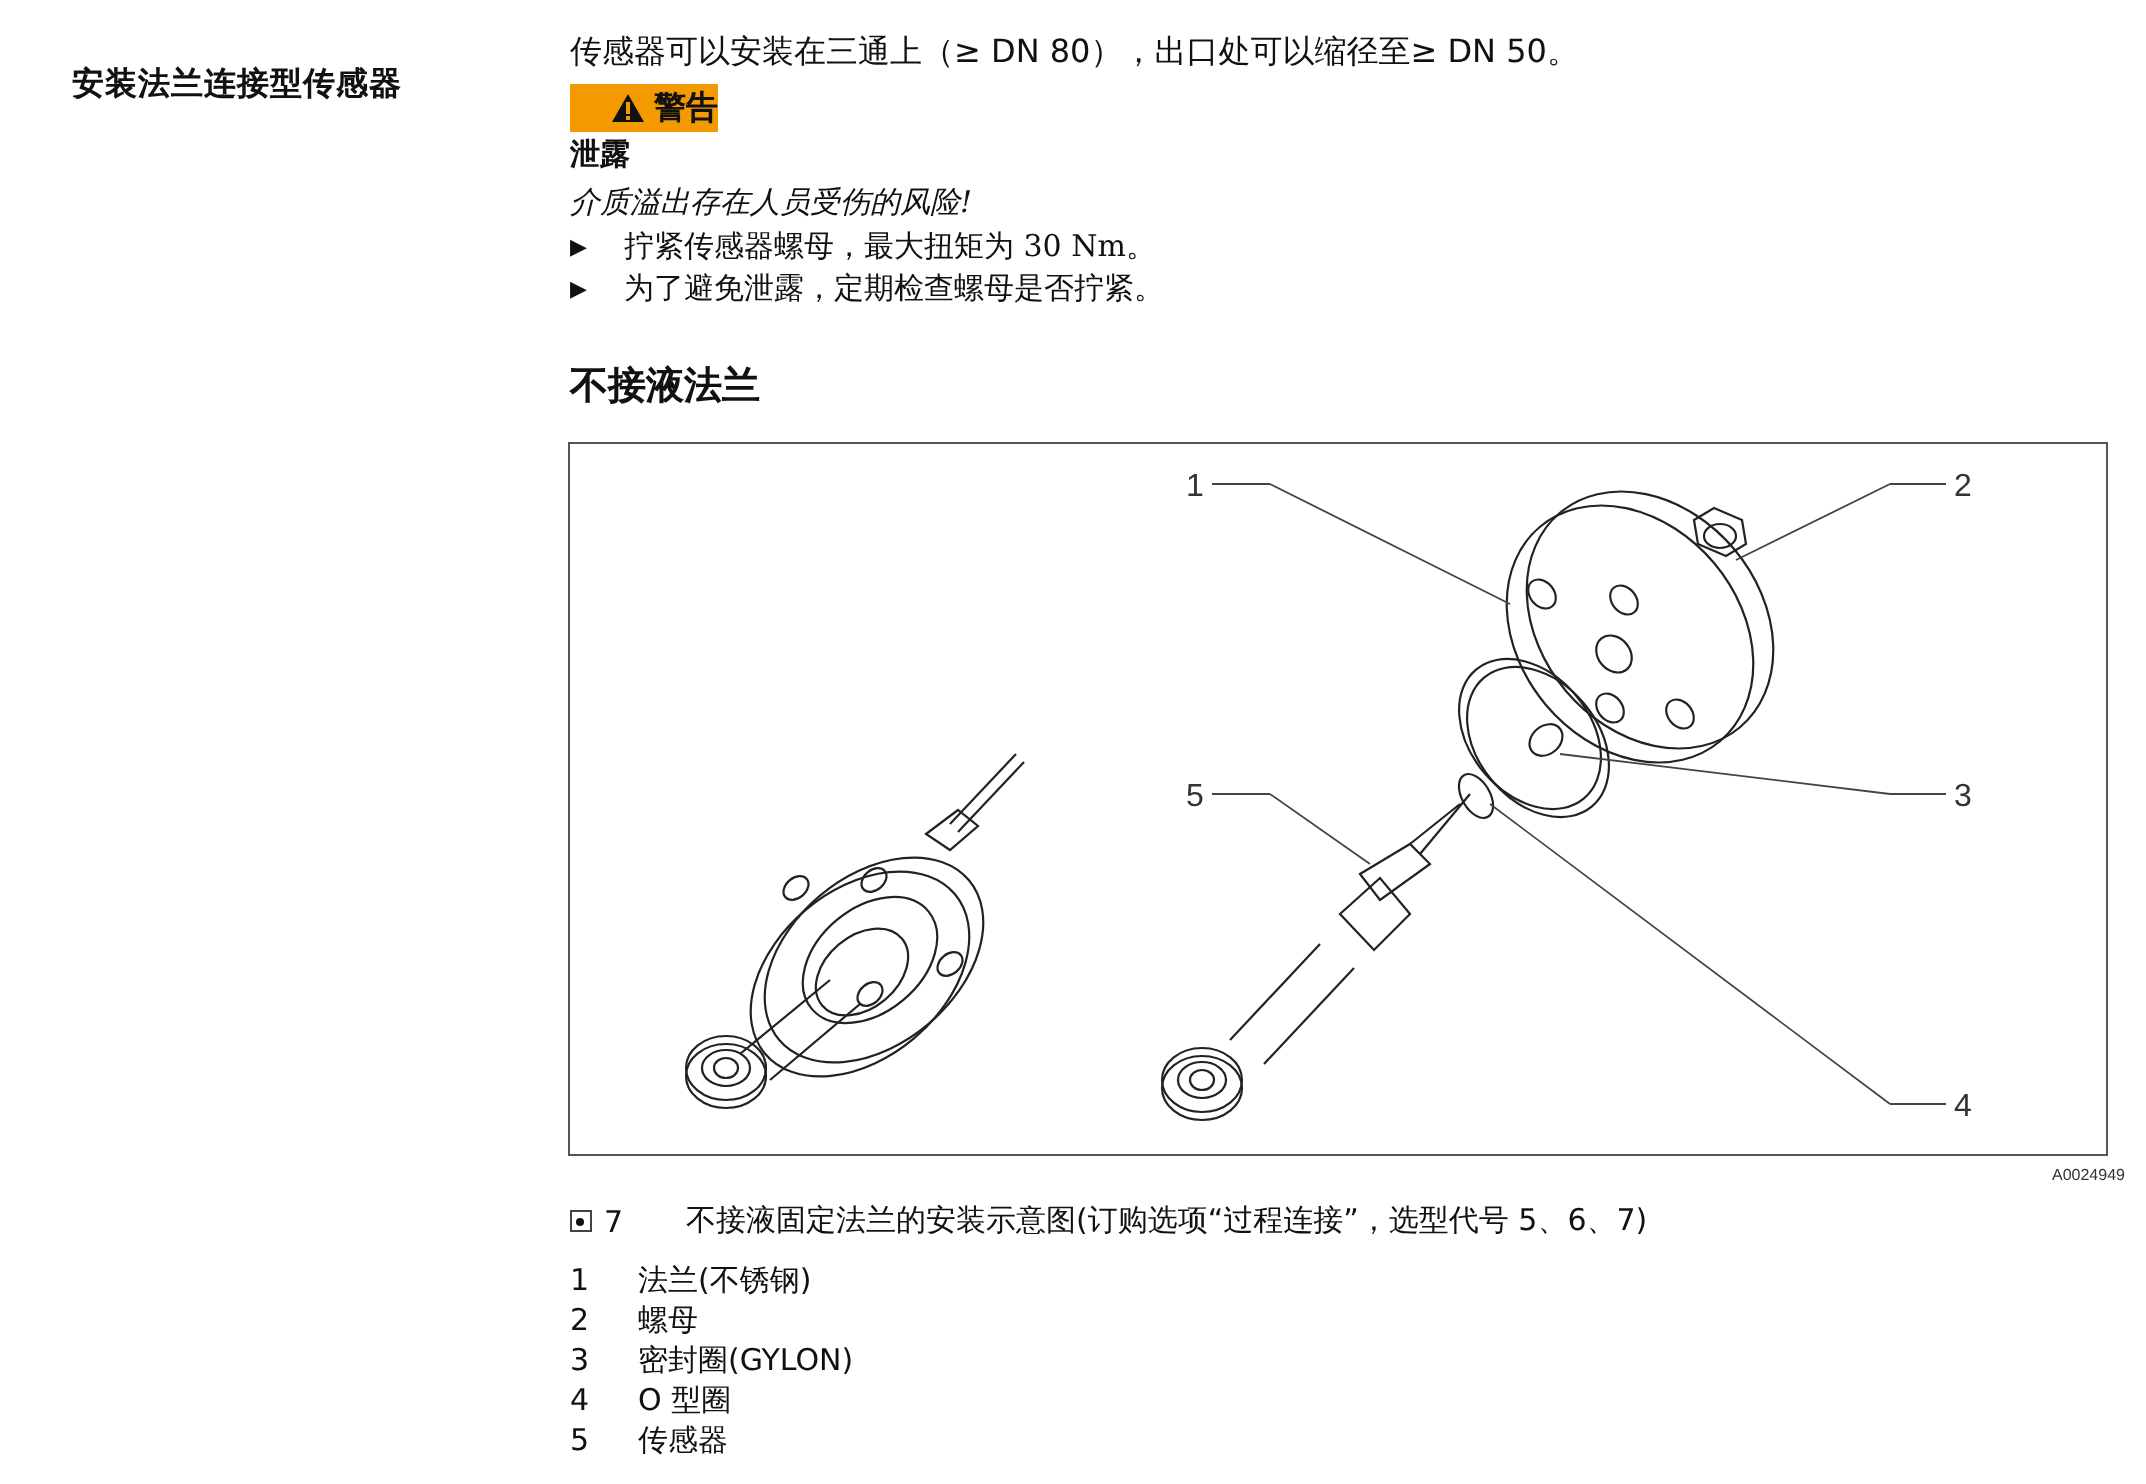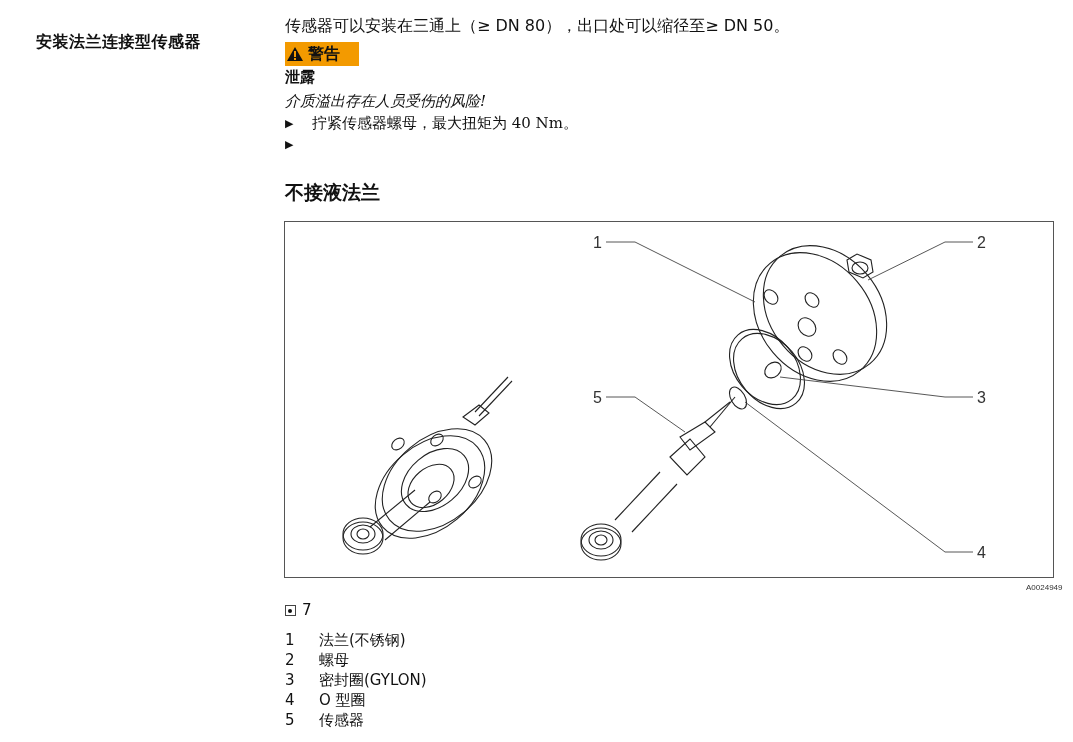--- a/index.html
+++ b/index.html
@@ -1,21 +1,21 @@
 <!DOCTYPE html>
 <html><head>
 <meta charset="utf-8">
 <style>
   html, body { margin:0; padding:0; background:#ffffff; }
   body { width:1073px; height:742px; position:relative; overflow:hidden;
          font-family:"DejaVu Serif", serif; color:#111; }
   .side-heading { position:absolute; left:36px; top:4px; font-size:16px; font-weight:bold; letter-spacing:0.5px;margin-top:28px; }
   .intro { position:absolute; left:285px; top:16px; font-size:16px; font-family:"DejaVu Sans", sans-serif; }
   .warn-badge { position:absolute; left:285px; top:42px; width:74px; height:24px; background:#f39a00;
-                display:flex; align-items:center; gap:4px; padding-left:1px; box-sizing:border-box; }
+                display:flex; align-items:center; gap:4px; padding-left:20px; box-sizing:border-box; }
   .warn-badge .tri { display:inline-block; }
   .warn-badge span.lbl { font-family:"DejaVu Sans", sans-serif; font-weight:bold; font-size:16px; color:#111; }
   .warn-title { position:absolute; left:285px; top:68px; font-size:15px; font-weight:bold; }
   .warn-text { position:absolute; left:285px; top:92px; font-size:15px; font-family:"DejaVu Serif", serif;font-style:italic; }
   .bullets { position:absolute; left:285px; top:113px; font-size:15px; margin:0; padding:0; list-style:none; }
   .bullets li { height:21px; display:flex; align-items:center; }
   .bullets .arrow { width:27px; font-size:11px; }
   .sub-heading { position:absolute; left:285px; top:180px; font-size:19px; font-weight:bold; }
   .figure { position:absolute; left:284px; top:221px; width:770px; height:357px; border:1.5px solid #555; box-sizing:border-box; }
   .figure svg { position:absolute; left:0; top:0; }
@@ -41,24 +41,25 @@
     <rect x="8" y="5" width="2" height="6" fill="#f39a00"></rect>
     <rect x="8" y="12" width="2" height="2" fill="#f39a00"></rect>
   </svg>
   <span class="lbl">警告</span>
 </div>
 <div class="warn-title">泄露</div>
 <div class="warn-text">介质溢出存在人员受伤的风险!</div>
 <ul class="bullets">
   <li>
     <span class="arrow">▶</span>
-    <span>拧紧传感器螺母，最大扭矩为 40 Nm。</span>
+    <span>拧紧传感器螺母，最大扭矩为 30 Nm。</span>
   </li>
   <li>
     <span class="arrow">▶</span>
+    <span>为了避免泄露，定期检查螺母是否拧紧。</span>
   </li>
 </ul>
 
 <div class="sub-heading">不接液法兰</div>
 
 <div class="figure">
   <svg width="770" height="357" viewBox="0 0 770 357">
     <g fill="none" stroke="#222" stroke-width="1.1">
 
       <line x1="223" y1="155" x2="190" y2="190"></line>
@@ -127,20 +128,21 @@
     <text class="callout" x="308" y="181">5</text>
   </svg>
 </div>
 <div class="fig-id">A0024949</div>
 
 <div class="caption">
   <span class="num">
     <span class="fig-icon"></span>
     <span>7</span>
   </span>
+  <span>不接液固定法兰的安装示意图(订购选项“过程连接”，选型代号 5、6、7)</span>
 </div>
 
 <ul class="legend">
   <li>
       <span class="n">1</span>
       <span>法兰(不锈钢)</span>
     </li>
   <li>
       <span class="n">2</span>
       <span>螺母</span>

